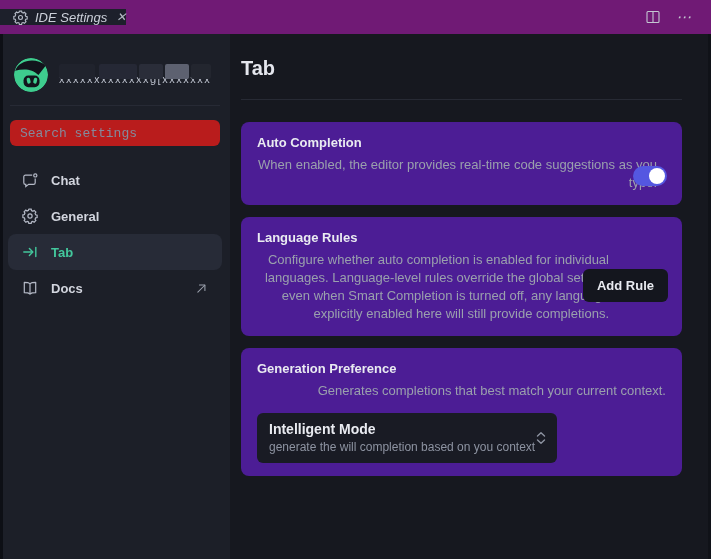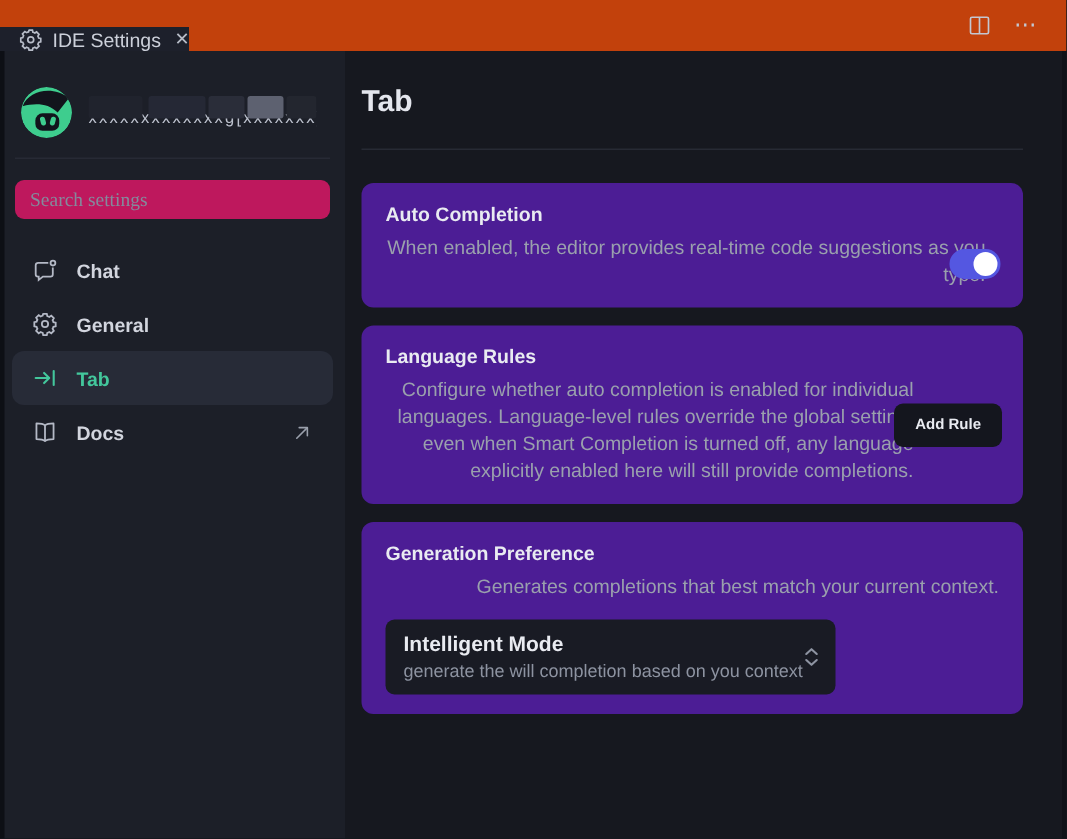--- a/index.html
+++ b/index.html
@@ -8,22 +8,22 @@
     font-family: "Liberation Sans", sans-serif;
     background: #14161d;
     color: #d2d5de;
     overflow: hidden;
     position: relative;
   }
   .window { position: absolute; inset: 0; }
 
   
   .tabbar {
-    height: 34px; background: #c2410c;
-    display: flex; align-items: flex-end; position: relative;
+    height: 34px; background: #701a75;
+    display: flex; align-items: center; position: relative; font-style: italic;
   }
   .tab-active {
     width: 126px; background: #1d202b;
     display: flex; align-items: center; gap: 7px;
     padding: 0 10px 0 13px; font-size: 13px; color: #ccd0da;
     cursor: pointer;
   }
   .tab-active .gear { width: 15px; height: 15px; flex: none; color: #b7bcc8; }
   .tab-title { white-space: nowrap; }
   .tab-close {
@@ -56,23 +56,23 @@
   .r1 { left: 0;   width: 36px; background: #20232d; }
   .r2 { left: 40px; width: 38px; background: #252835; }
   .r3 { left: 80px; width: 24px; background: #2a2d39; }
   .r4 { left: 106px; width: 24px; background: #5d6170; }
   .r5 { left: 132px; width: 20px; background: #23262f; }
 
   .sidebar-divider { border-top: 1px solid #272a35; margin: 13px 10px 0 10px; }
 
   .search-box {
     margin: 14px 10px 16px 10px; height: 26px;
-    background: #be185d; border: none; border-radius: 6px;
+    background: #b91c1c; border: none; border-radius: 6px;
     width: 210px; padding: 0 10px; font-size: 13px; color: #d2d5de;
-    font-family: Liberation Serif, serif; outline: none; display: block;
+    font-family: Liberation Mono, monospace; outline: none; display: block;
   }
   .search-box::placeholder { color: #848a9c; }
 
   .nav { padding: 0 8px; }
   .nav-item {
     height: 36px; border-radius: 8px; display: flex; align-items: center;
     gap: 13px; padding: 0 14px; font-size: 13px; font-weight: 600;
     color: #d2d5de; cursor: pointer;
   }
   .nav-item .nav-icon { width: 16px; height: 16px; flex: none; color: #b4b9c6; display: flex; }
@@ -101,21 +101,21 @@
     width: 34px; height: 20px; border-radius: 10px; background: #5457e1; cursor: pointer;
   }
   .toggle .knob {
     position: absolute; top: 2px; right: 2px; width: 16px; height: 16px;
     border-radius: 50%; background: #ffffff;
   }
 
   
   .btn {
     position: absolute; right: 14px; top: 52px;
-    background: #14161e; color: #e9ebf1; font-size: 10px; font-weight: 600;
+    background: #14161e; color: #e9ebf1; font-size: 13px; font-weight: 600;
     border: none; border-radius: 6px; padding: 9px 14px; cursor: pointer;
     font-family: "Liberation Sans", sans-serif;
   }
 
   
   .select {
     margin-top: 13px; width: 300px; background: #191b24; border-radius: 6px;
     padding: 8px 30px 9px 12px; position: relative; cursor: pointer;
   }
   .select-value { font-size: 14px; font-weight: 700; color: #e9ebf1; }

